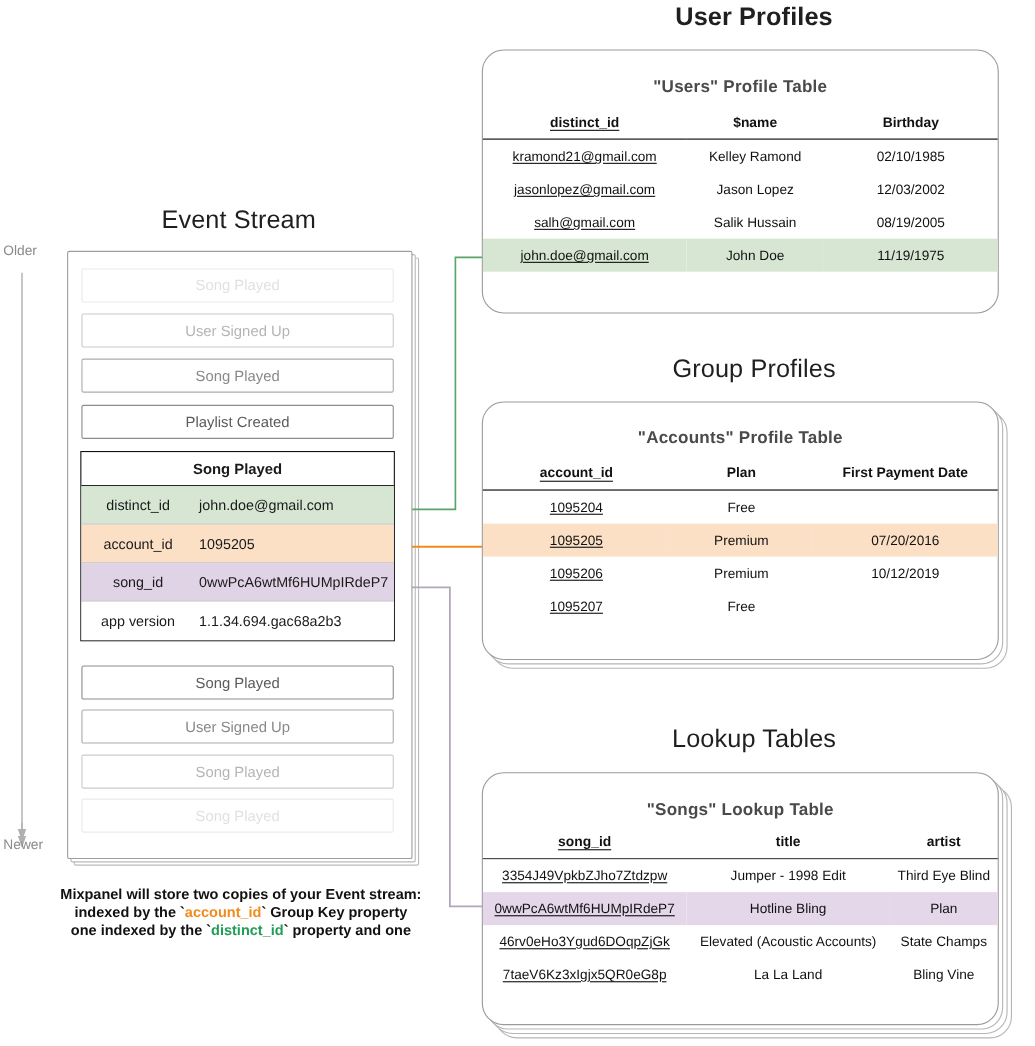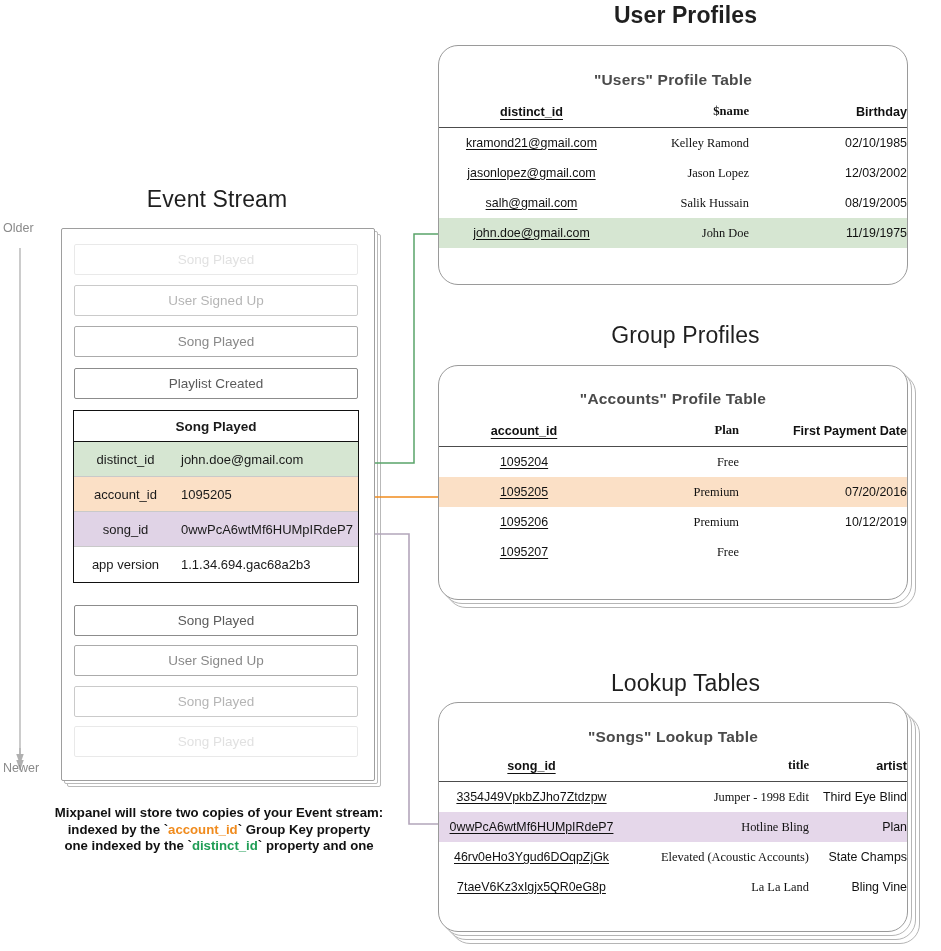--- a/index.html
+++ b/index.html
@@ -100,22 +100,22 @@
     font-size:12.4px;color:#111;height:30px;padding:0;white-space:nowrap;
   }
   table.dt td.key{
     text-decoration:underline;text-underline-offset:2px;
   }
   .hdr-rule{height:0;border-bottom:1.4px solid #4c4c4c;}
   tr.hl-green td{background:#d6e6d2;}
   tr.hl-orange td{background:#fbe0c6;}
   tr.hl-purple td{background:#e5d7ea;}
   .col-a{text-align:center;}
-  .col-b{text-align:right;font-family:Liberation Serif, serif;}
-  .col-c{text-align:right;}
+  .col-b{text-align:center;}
+  .col-c{text-align:center;}
 
   
   #connectors{position:absolute;left:0;top:0;width:941px;height:951px;pointer-events:none;}
 </style>
 </head>
 <body>
 
 <svg id="connectors">
   <defs>
     <marker id="ah-green" markerWidth="9" markerHeight="8" refX="8" refY="4" orient="auto">
@@ -269,21 +269,21 @@
       </tr>
       <tr>
         <td class="col-a key">1095207</td>
         <td class="col-b">Free</td>
         <td class="col-c"></td>
       </tr>
     </tbody>
   </table>
 </div>
 
-<div class="abs section-title" style="left:430px;top:658px;width:511px;margin-top:12px;">Lookup Tables</div>
+<div class="abs section-title" style="left:430px;top:658px;width:511px;">Lookup Tables</div>
 
 <div class="abs card-stack" style="left:450px;top:714px;width:470px;height:230px;"></div>
 <div class="abs card-stack" style="left:446px;top:710px;width:470px;height:230px;"></div>
 <div class="abs card-stack" style="left:442px;top:706px;width:470px;height:230px;"></div>
 <div class="abs card" style="left:438px;top:702px;width:470px;height:230px;">
   <div class="card-title" style="margin-top:25px;">"Songs" Lookup Table</div>
   <table class="dt" style="margin-top:12px;">
     <thead>
       <tr>
         <th class="col-a" style="width:185px;">song_id</th>

